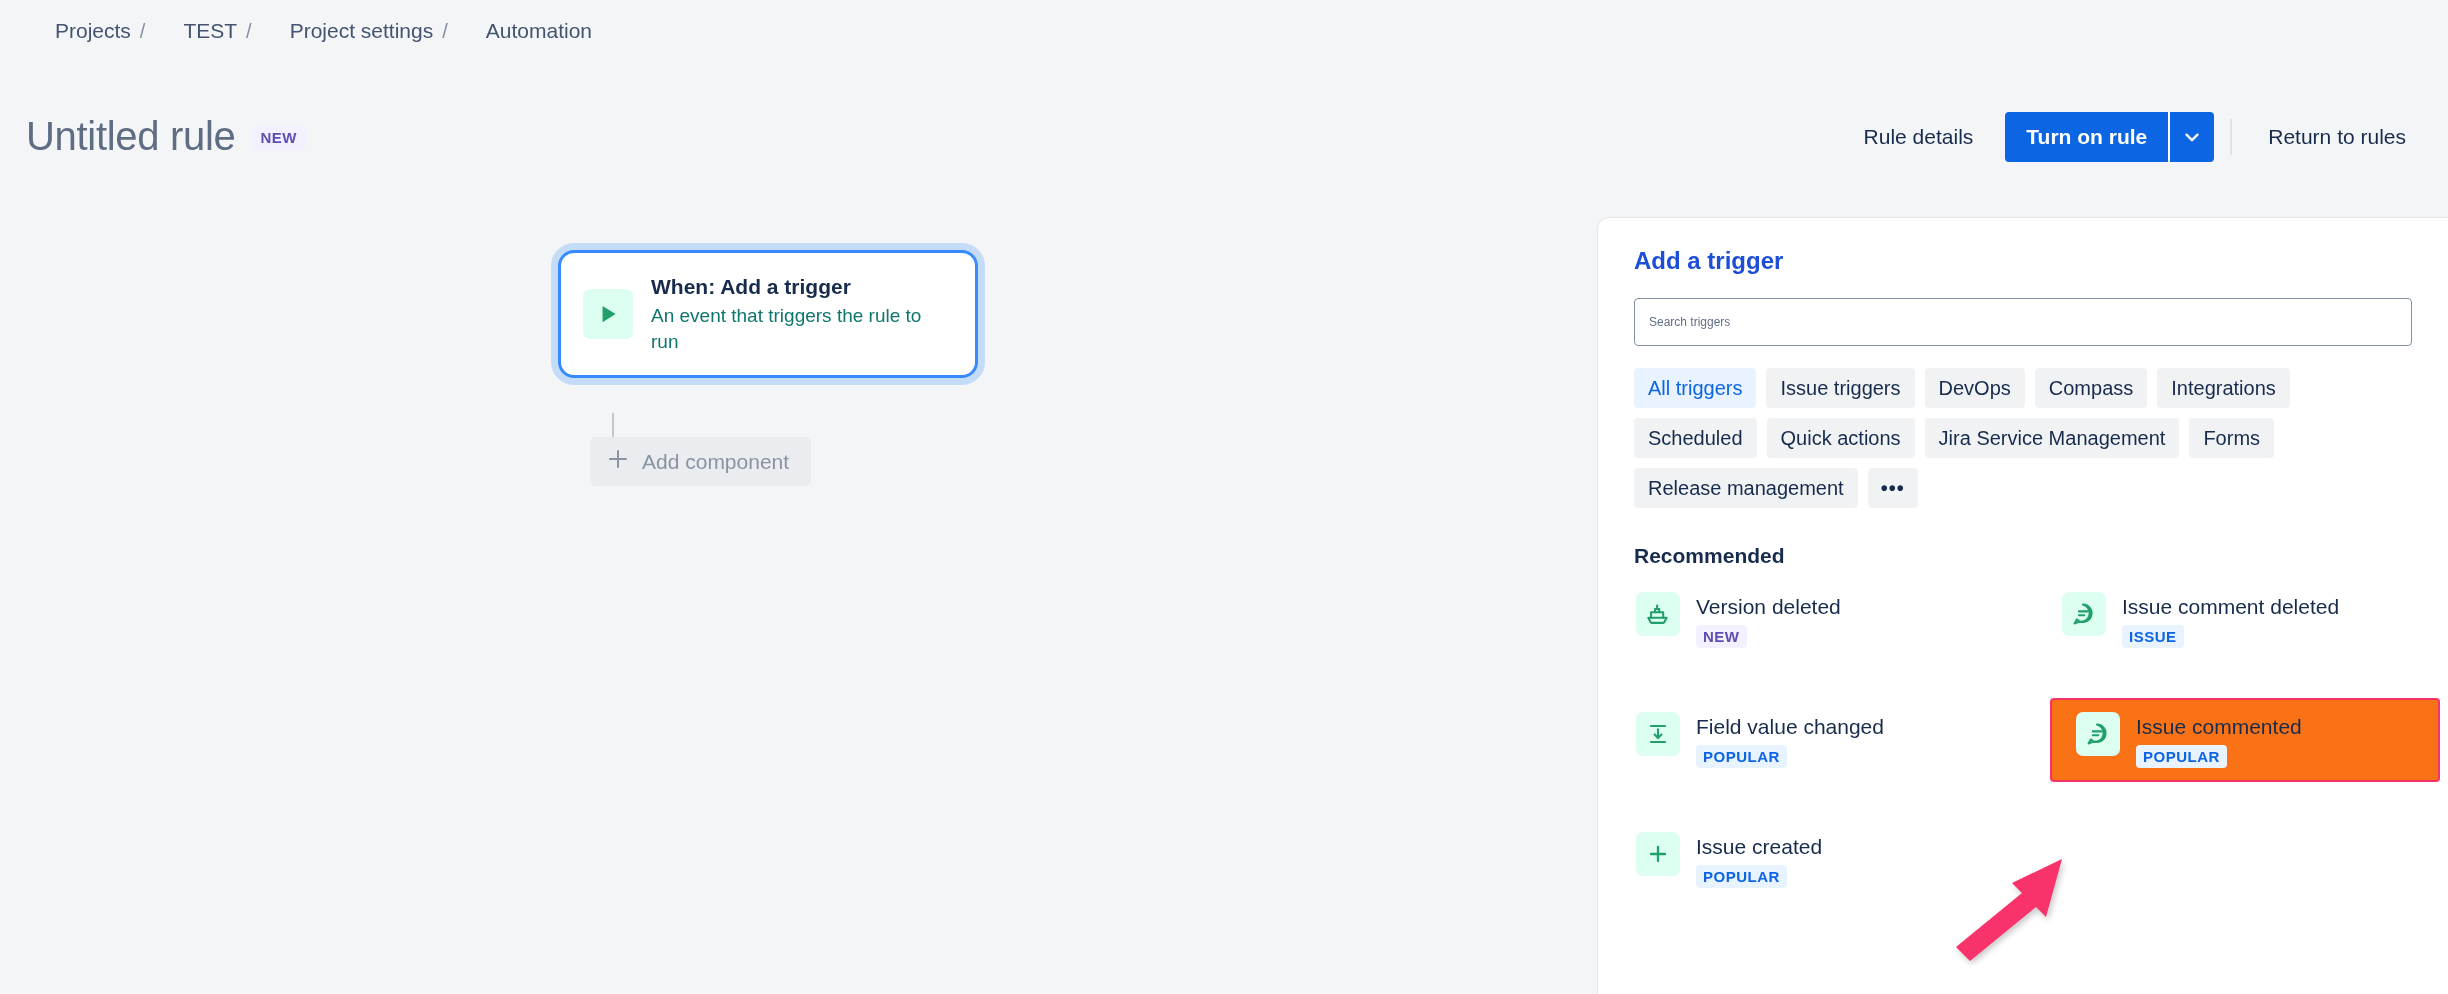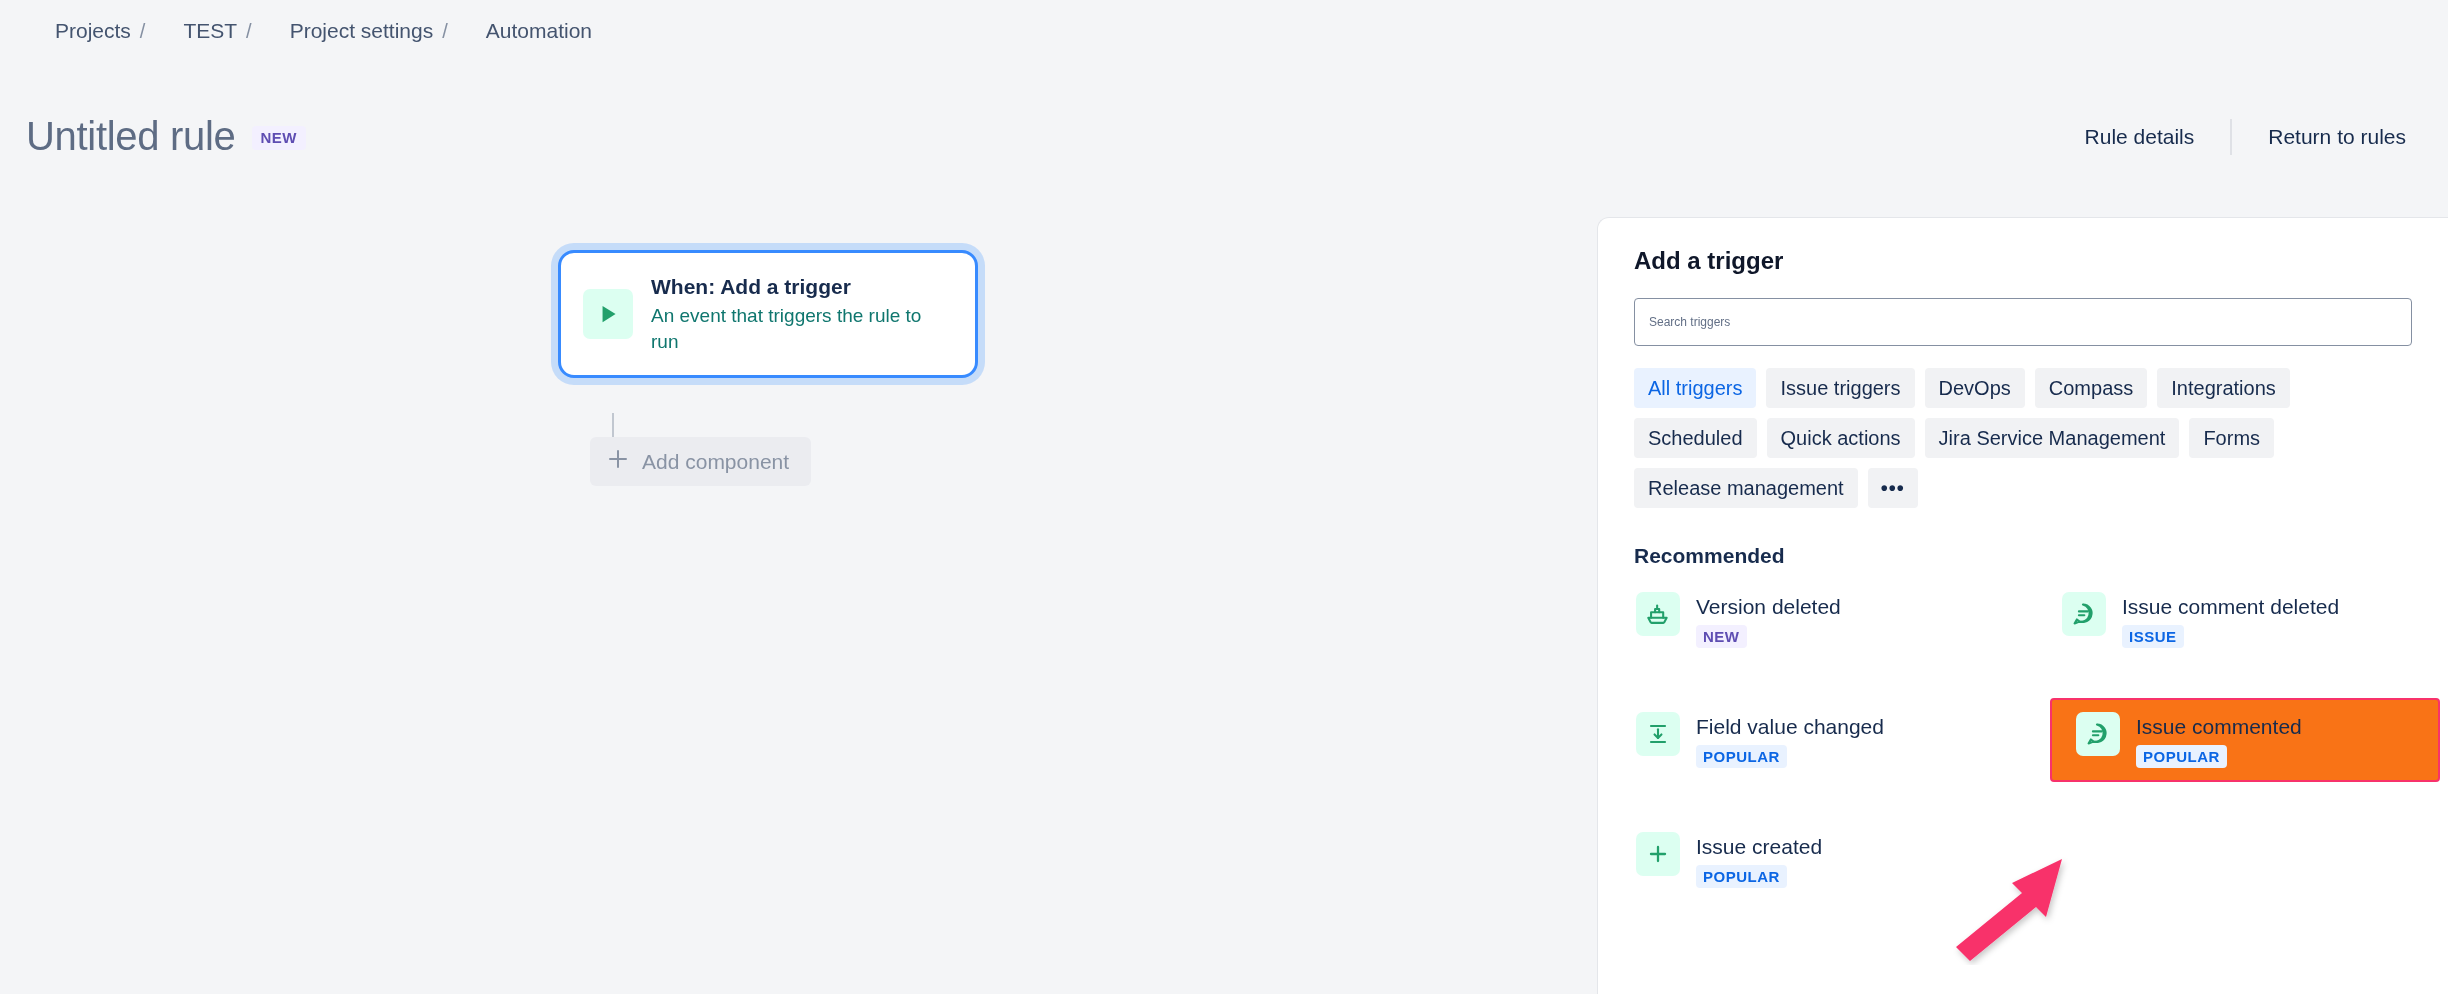--- a/index.html
+++ b/index.html
@@ -207,21 +207,21 @@
     border: 1px solid #E4E6EA;
     border-radius: 12px 0 0 0;
     border-right: none;
     border-bottom: none;
     padding: 28px 36px 0 36px;
     overflow: hidden;
   }
   .panel-title {
     font-size: 24px;
     font-weight: bold;
-    color: #0f172a;
+    color: #1d4ed8;
     line-height: 30px;
     margin-bottom: 22px;
   }
   .search-input {
     width: 100%;
     height: 48px;
     border: 1px solid #8590A2;
     border-radius: 4px;
     padding: 0 14px;
     font-family: inherit;
@@ -342,20 +342,29 @@
   <a href="#">Automation</a>
 </nav>
 
 <div class="title-row">
   <h1 class="page-title">Untitled rule</h1>
   <span class="badge-new-title">NEW</span>
 </div>
 
 <div class="header-actions">
   <button class="link-btn">Rule details</button>
+  <div class="split-btn">
+    <button class="split-main">Turn on rule</button>
+    <div class="split-divider"></div>
+    <button class="split-arrow">
+      <svg width="22" height="22" viewBox="0 0 24 24">
+        <path d="M6 9.5 L12 15.5 L18 9.5" fill="none" stroke="#FFFFFF" stroke-width="2.6" stroke-linecap="round" stroke-linejoin="round"></path>
+      </svg>
+    </button>
+  </div>
   <div class="vdiv"></div>
   <button class="link-btn">Return to rules</button>
 </div>
 
 <div class="canvas">
 
   <div class="connector"></div>
 
   <div class="trigger-wrap">
     <div class="trigger-card">

